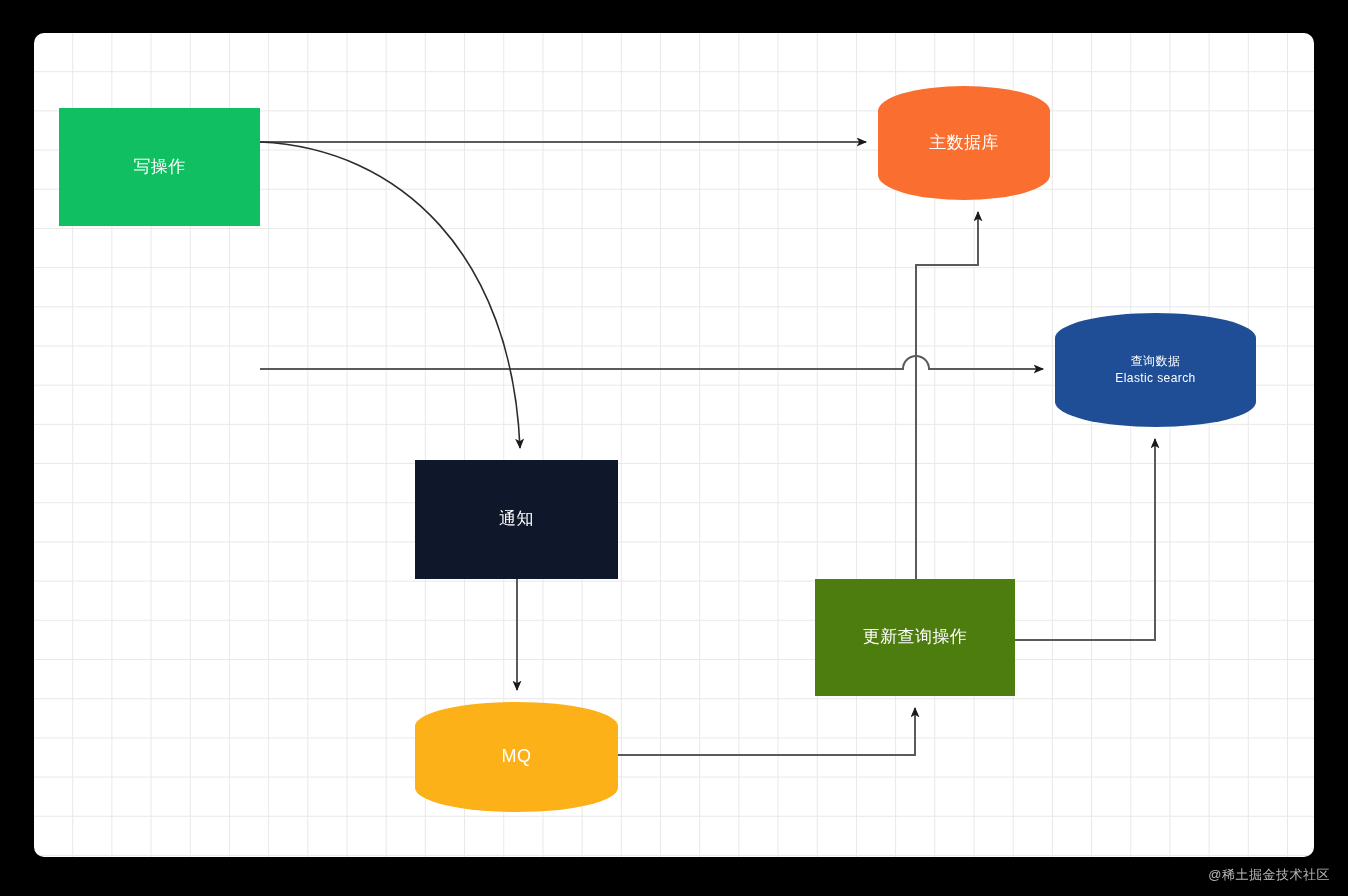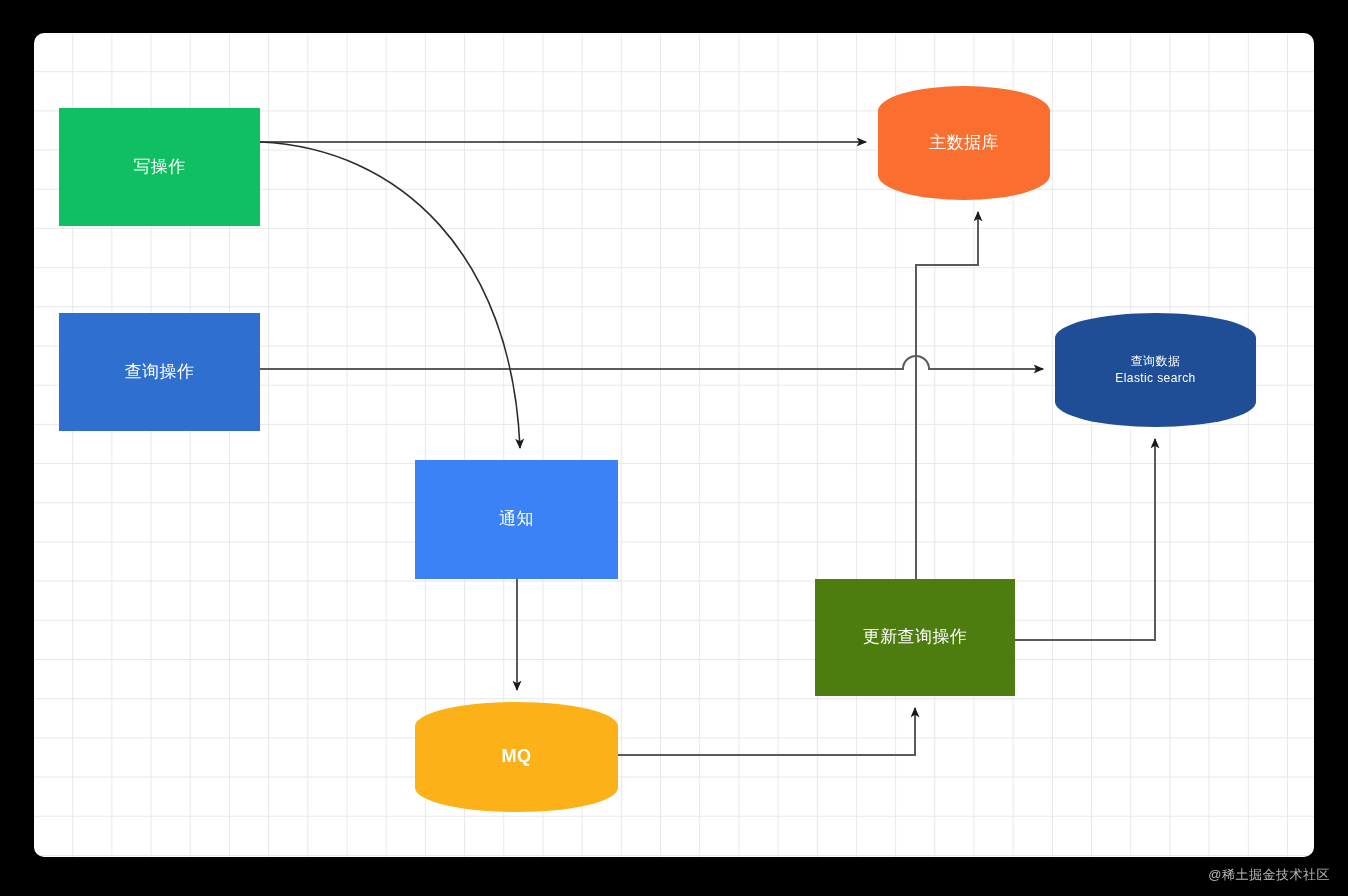--- a/index.html
+++ b/index.html
@@ -58,22 +58,22 @@
     display: block;
     white-space: pre-line;
   }
   .rect { border-radius: 0; }
   .cyl {
     border-radius: 50% / 22%;
   }
   
   #node-write      { left: 59px;   top: 83px;  width: 201px; height: 118px; background: #0FBF62; margin-top: 25px; }
   #node-query      { left: 59px;   top: 313px; width: 201px; height: 118px; background: #2F6FD0; }
-  #node-notify     { left: 415px;  top: 460px; width: 203px; height: 119px; background: #3b82f6; }
-  #node-mq         { left: 415px;  top: 702px; width: 203px; height: 110px; background: #FBB117; font-weight: bold; }
+  #node-notify     { left: 415px;  top: 460px; width: 203px; height: 119px; background: #0f172a; }
+  #node-mq         { left: 415px;  top: 702px; width: 203px; height: 110px; background: #FBB117; }
   #node-update     { left: 815px;  top: 579px; width: 200px; height: 117px; background: #4d7c0f; }
   #node-maindb     { left: 878px;  top: 86px;  width: 172px; height: 114px; background: #FA6E30; }
   #node-es         { left: 1055px; top: 313px; width: 201px; height: 114px; background: #1F4E96; }
 
   #node-es .node-label { font-size: 12px; }
   #node-mq .node-label { font-size: 18px; }
 
   #watermark {
     position: absolute;
     right: 18px;
@@ -119,23 +119,20 @@
     <g stroke="#2b2b2b" stroke-width="1.6" fill="none">
 
       <path d="M260,142 C 400,148 512,255 520,448" marker-end="url(#ah-thin)"></path>
     </g>
   </svg>
 
   <div class="node rect" id="node-write">
     <span class="node-label">写操作</span>
   </div>
 
-  <div class="node rect" id="node-query">
-    <span class="node-label">查询操作</span>
-  </div>
 
   <div class="node rect" id="node-notify">
     <span class="node-label">通知</span>
   </div>
 
   <div class="node cyl" id="node-mq">
     <span class="node-label">MQ</span>
   </div>
 
   <div class="node rect" id="node-update">

